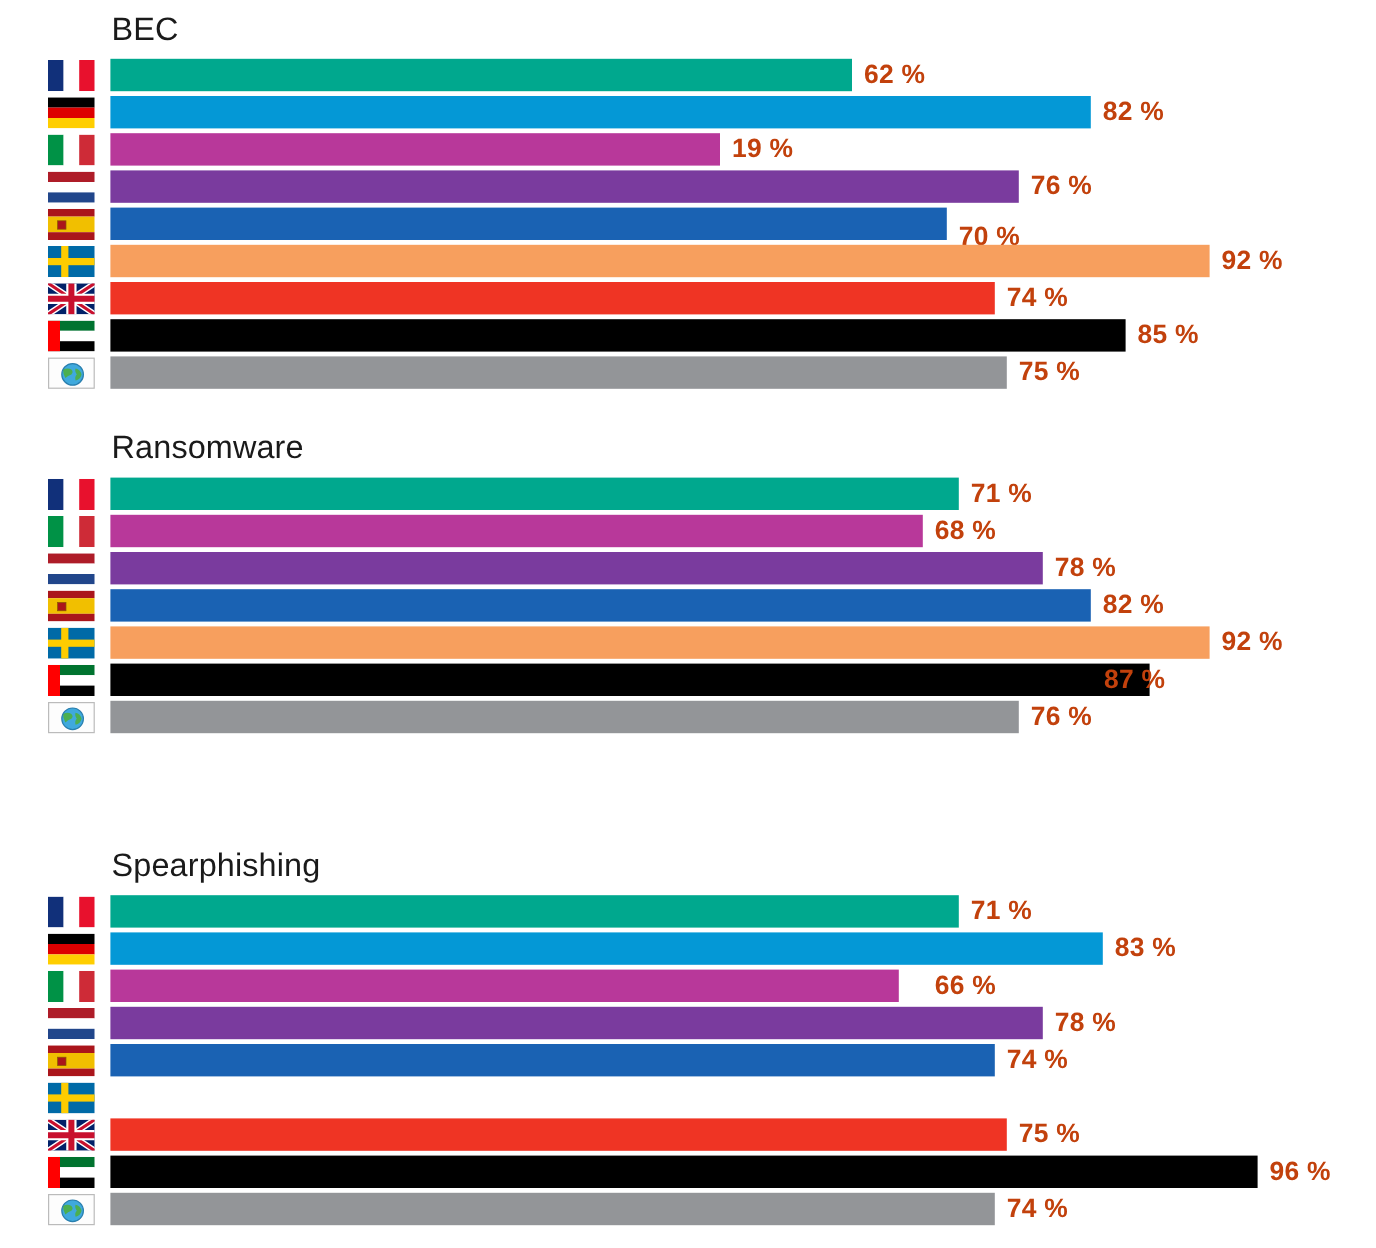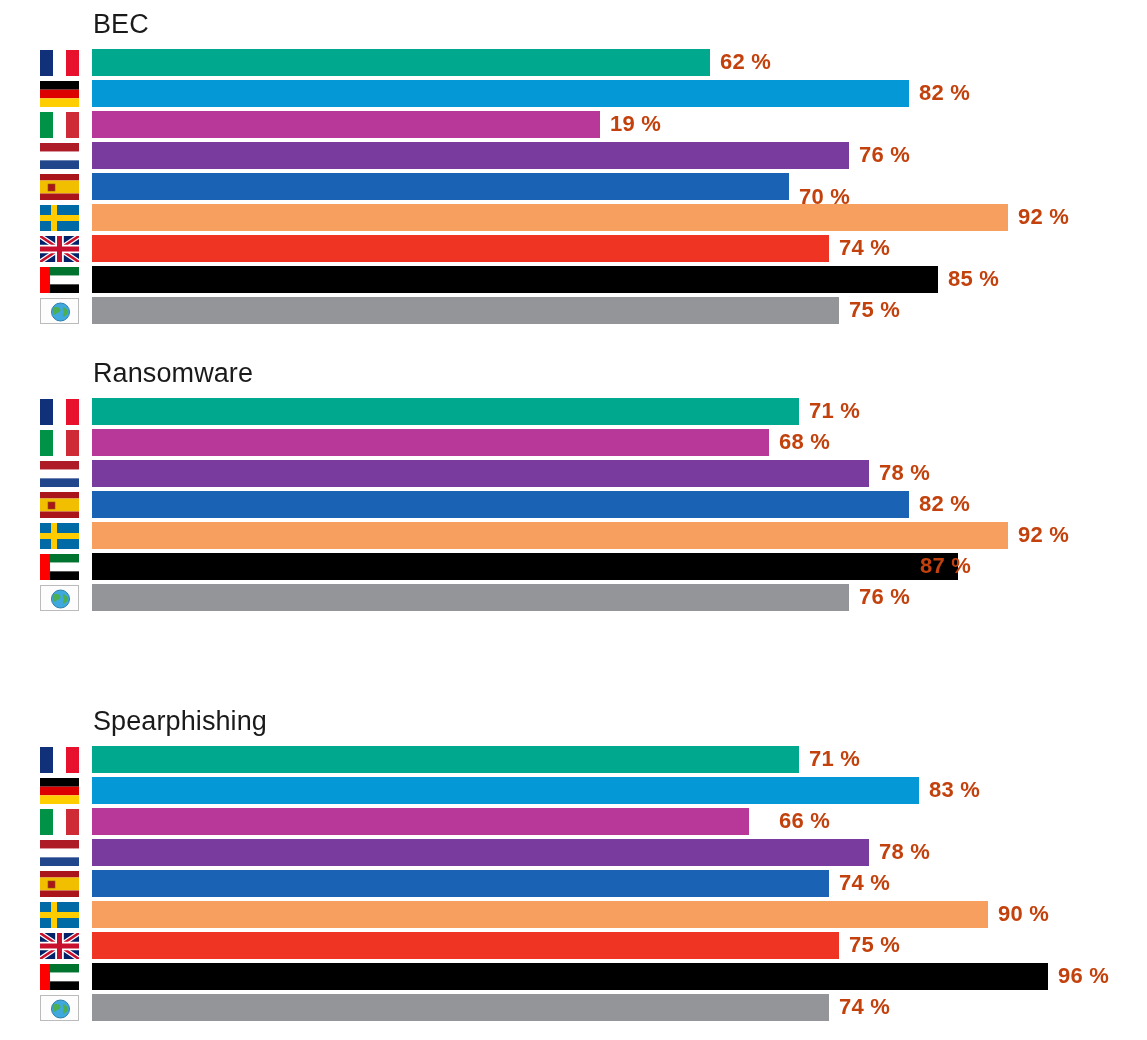--- a/index.html
+++ b/index.html
@@ -410,24 +410,20 @@
       </div>
 
       <div class="row">
         <span class="flag">
           <svg viewBox="0 0 39 26">
               <rect width="39" height="26" fill="#006aa7"></rect>
               <rect y="10" width="39" height="6" fill="#fecc00"></rect>
               <rect x="11" width="6" height="26" fill="#fecc00"></rect>
             </svg>
         </span>
-        <div class="bar-track">
-          <div class="bar" style="width:896px;background:#f79f5e;"></div>
-          <span class="bar-value" style="left:906px;">90 %</span>
-        </div>
       </div>
 
       <div class="row">
         <span class="flag">
           <svg viewBox="0 0 39 26">
               <rect width="39" height="26" fill="#012169"></rect>
               <path d="M0,0 L39,26 M39,0 L0,26" stroke="#ffffff" stroke-width="5"></path>
               <path d="M0,0 L39,26 M39,0 L0,26" stroke="#c8102e" stroke-width="2.6"></path>
               <path d="M19.5,0 V26 M0,13 H39" stroke="#ffffff" stroke-width="8.6"></path>
               <path d="M19.5,0 V26 M0,13 H39" stroke="#c8102e" stroke-width="5"></path>

